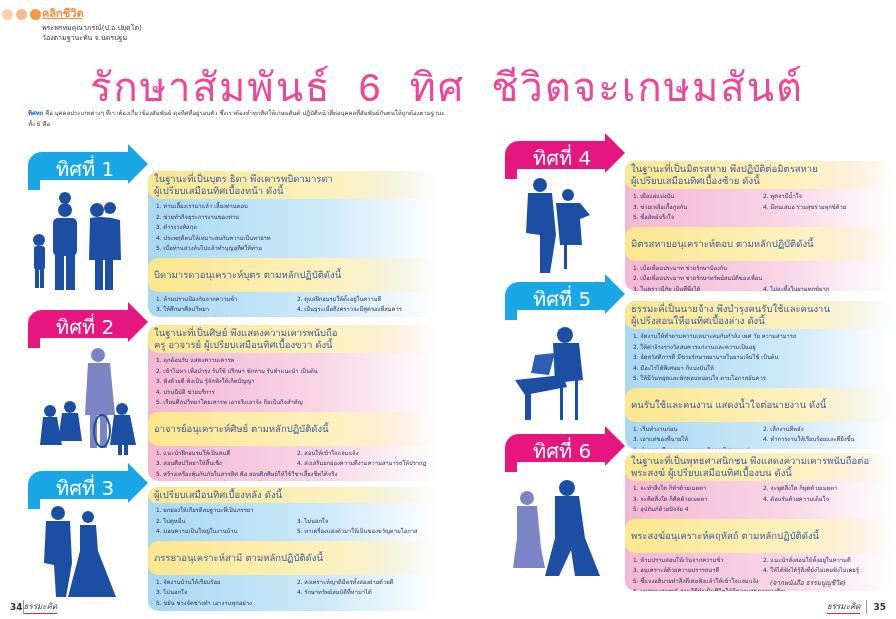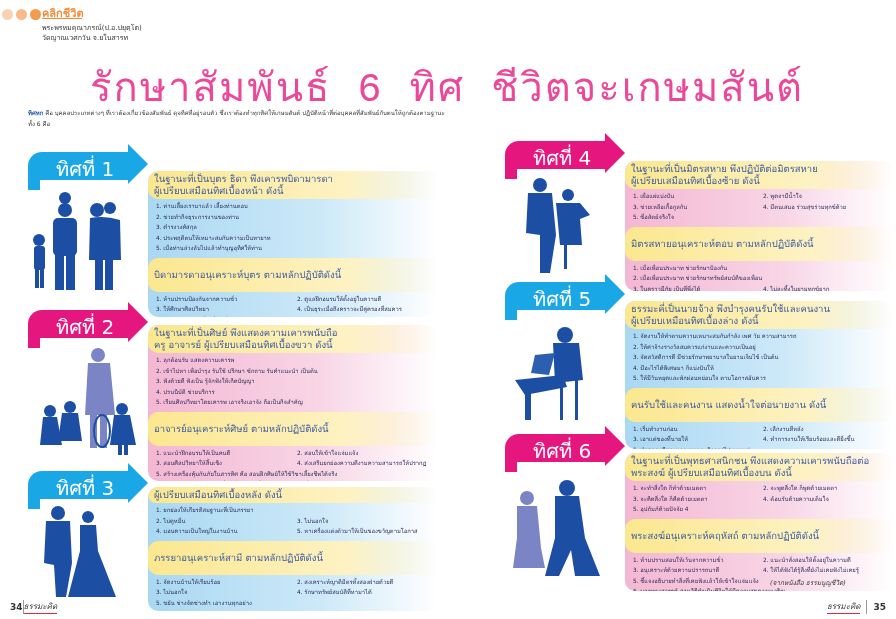--- a/index.html
+++ b/index.html
@@ -47,21 +47,21 @@
 <body>
 
 <div class="header-dots">
   <span class="dot" style="background:#fbd2b0"></span>
   <span class="dot" style="background:#f9b98a"></span>
   <span class="dot" style="background:#f39a4f"></span>
 </div>
 <div class="column-name">คลิกชีวิต</div>
 <div class="column-underline"></div>
 <div class="author-line author-1">พระพรหมคุณาภรณ์(ป.อ.ปยุตฺโต)</div>
-<div class="author-line author-2">วัดญาณเวศกวัน จ.ยในสารท</div>
+<div class="author-line author-2">วัองตามฐานะทัน จ.นครปฐม</div>
 
 <h1 class="page-title">รักษาสัมพันธ์ 6 ทิศ ชีวิตจะเกษมสันต์</h1>
 
 <p class="intro">
   <span class="kw">ทิศหก</span><span> คือ บุคคลประเภทต่างๆ ที่เราต้องเกี่ยวข้องสัมพันธ์ ดุจทิศที่อยู่รอบตัว ซึ่งเราต้องทำทุกทิศให้เกษมสันต์ ปฏิบัติหน้าที่ต่อบุคคลที่สัมพันธ์กับตนให้ถูกต้องตามฐานะทั้ง 6 คือ</span>
 </p>
 
 <div class="arrow" style="left:28px; top:148px; width:118px;">
   <div class="arrow-body" style="width:100px; background:#1aa7e6;"></div>
   <div class="arrow-tail" style="background:#1aa7e6;"></div>
@@ -241,21 +241,21 @@
     <path d="M10 55 L58 50 L62 62 L20 70 Z"></path>
       <rect x="20" y="65" width="6" height="30"></rect>
     <path d="M30 30 L50 28 L44 50 L26 48 Z" fill="#2d5fb0"></path>
     <rect x="70" y="55" width="3" height="40"></rect>
       <rect x="55" y="60" width="3" height="35"></rect>
   </g>
 </svg>
 <div class="card blue" style="left:625px; top:282px; width:268px; height:148px;">
   <div class="card-head">
     <div>ธรรมะคี่เป็นนายจ้าง พึงบำรุงคนรับใช้และคนงาน</div>
-    <div>ผู้เปรียบเหมือนทิศเบื้องล่าง ดังนี้</div>
+    <div>ผู้เปรีงสอนใหือนทิศเบื้องล่าง ดังนี้</div>
   </div>
   <div class="items">
     <div class="item">1. จัดงานให้ทำตามความเหมาะสมกับกำลัง เพศ วัย ความสามารถ</div>
     <div class="item">2. ให้ค่าจ้างรางวัลสมควรแก่งานและความเป็นอยู่</div>
     <div class="item">3. จัดสวัสดิการดี มีช่วยรักษาพยาบาลในยามเจ็บไข้ เป็นต้น</div>
     <div class="item">4. มีอะไรได้พิเศษมา ก็แบ่งปันให้</div>
     <div class="item">5. ให้มีวันหยุดและพักผ่อนหย่อนใจ ตามโอกาสอันควร</div>
   </div>
   <div class="card-sub">คนรับใช้และคนงาน แสดงน้ำใจต่อนายงาน ดังนี้</div>
   <div class="items two-col">

